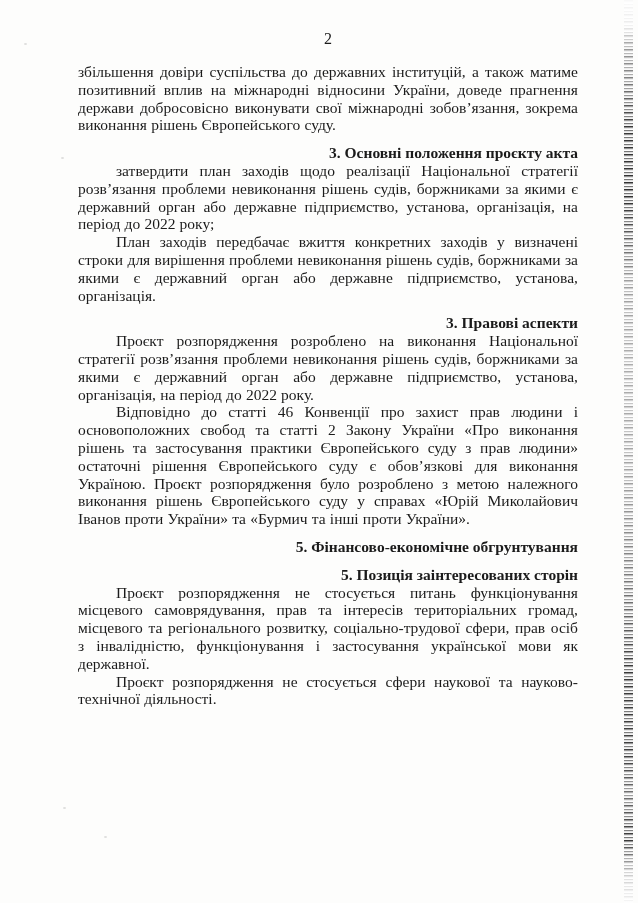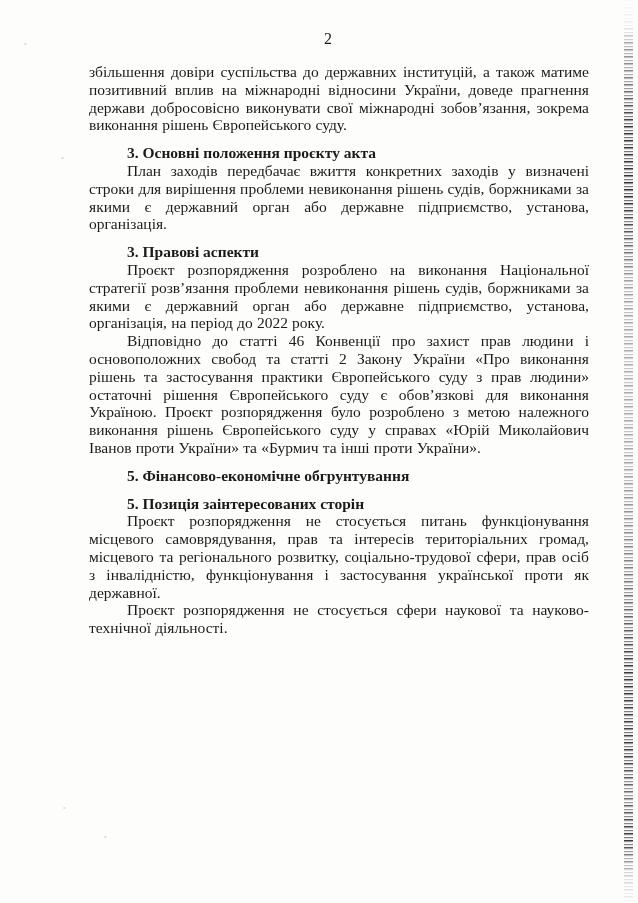--- a/index.html
+++ b/index.html
@@ -22,39 +22,39 @@
     top: 30px;
     left: 78px;
     width: 500px;
     text-align: center;
     font-size: 16px;
     line-height: 18px;
   }
   .content {
     position: absolute;
     top: 63px;
-    left: 89px;
+    left: 78px;
     width: 500px;
     font-size: 15.5px;
     line-height: 17.8px;
     text-align: justify;
   }
   .content .para {
     margin: 0;
     text-indent: 38px;
     word-spacing: 0.02em;
   }
   .content .para.no-indent {
     text-indent: 0;
   }
   .content .heading {
     margin: 10px 0 0 0;
     font-weight: bold;
     text-indent: 38px;
-    text-align: left;
+    text-align: right;
   }
   
   .scan-smudge-strip {
     position: absolute;
     top: 0;
     right: 5px;
     width: 9px;
     height: 903px;
     background-image:
       linear-gradient(to bottom,
@@ -98,27 +98,28 @@
 </head>
 <body>
 
 <div class="page">
 
   <div class="page-number">2</div>
 
   <div class="content">
       <div class="para no-indent">збільшення довіри суспільства до державних інституцій, а також матиме позитивний вплив на міжнародні відносини України, доведе прагнення держави добросовісно виконувати свої міжнародні зобов’язання, зокрема виконання рішень Європейського суду.</div>
       <div class="heading">3. Основні положення проєкту акта</div>
+      <div class="para">затвердити план заходів щодо реалізації Національної стратегії розв’язання проблеми невиконання рішень судів, боржниками за якими є державний орган або державне підприємство, установа, організація, на період до 2022 року;</div>
       <div class="para">План заходів передбачає вжиття конкретних заходів у визначені строки для вирішення проблеми невиконання рішень судів, боржниками за якими є державний орган або державне підприємство, установа, організація.</div>
       <div class="heading">3. Правові аспекти</div>
       <div class="para">Проєкт розпорядження розроблено на виконання Національної стратегії розв’язання проблеми невиконання рішень судів, боржниками за якими є державний орган або державне підприємство, установа, організація, на період до 2022 року.</div>
       <div class="para">Відповідно до статті 46 Конвенції про захист прав людини і основоположних свобод та статті 2 Закону України «Про виконання рішень та застосування практики Європейського суду з прав людини» остаточні рішення Європейського суду є обов’язкові для виконання Україною. Проєкт розпорядження було розроблено з метою належного виконання рішень Європейського суду у справах «Юрій Миколайович Іванов проти України» та «Бурмич та інші проти України».</div>
       <div class="heading">5. Фінансово-економічне обгрунтування</div>
       <div class="heading">5. Позиція заінтересованих сторін</div>
-      <div class="para">Проєкт розпорядження не стосується питань функціонування місцевого самоврядування, прав та інтересів територіальних громад, місцевого та регіонального розвитку, соціально-трудової сфери, прав осіб з інвалідністю, функціонування і застосування української проти як державної.</div>
+      <div class="para">Проєкт розпорядження не стосується питань функціонування місцевого самоврядування, прав та інтересів територіальних громад, місцевого та регіонального розвитку, соціально-трудової сфери, прав осіб з інвалідністю, функціонування і застосування української мови як державної.</div>
       <div class="para">Проєкт розпорядження не стосується сфери наукової та науково-технічної діяльності.</div>
     </div>
 
   <div class="scan-smudge-strip"></div>
 
   <div class="speck speck-1"></div>
   <div class="speck speck-2"></div>
   <div class="speck speck-3"></div>
   <div class="speck speck-4"></div>
 

